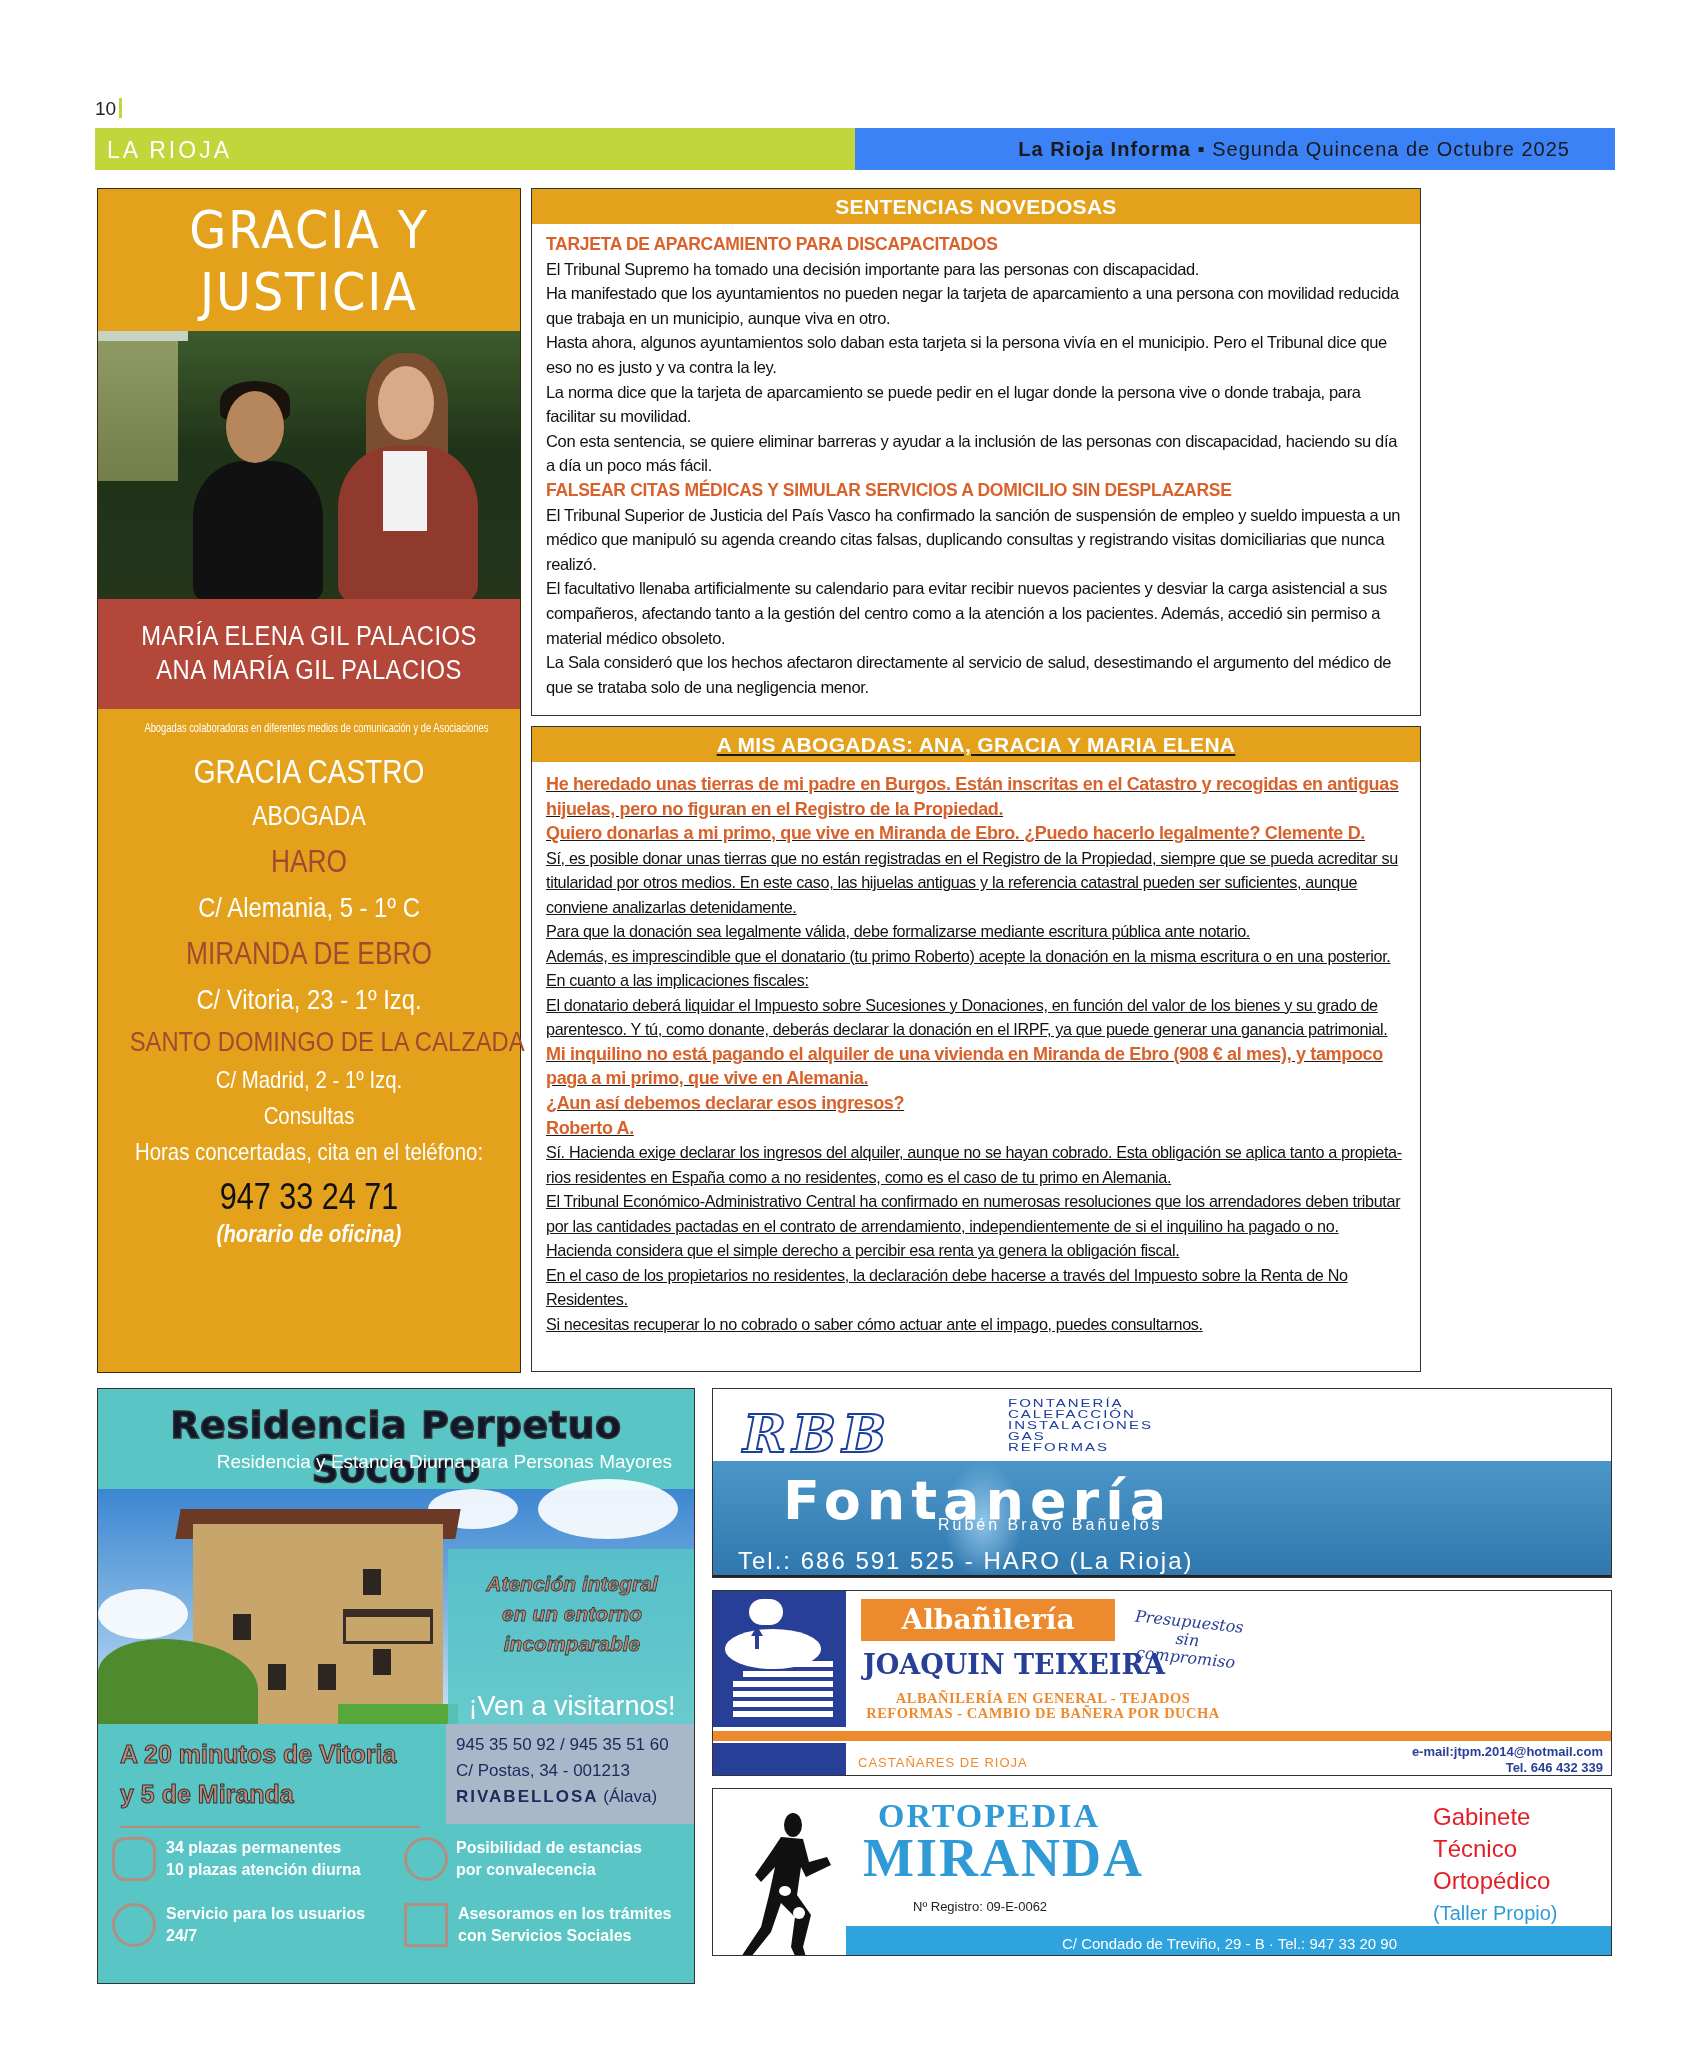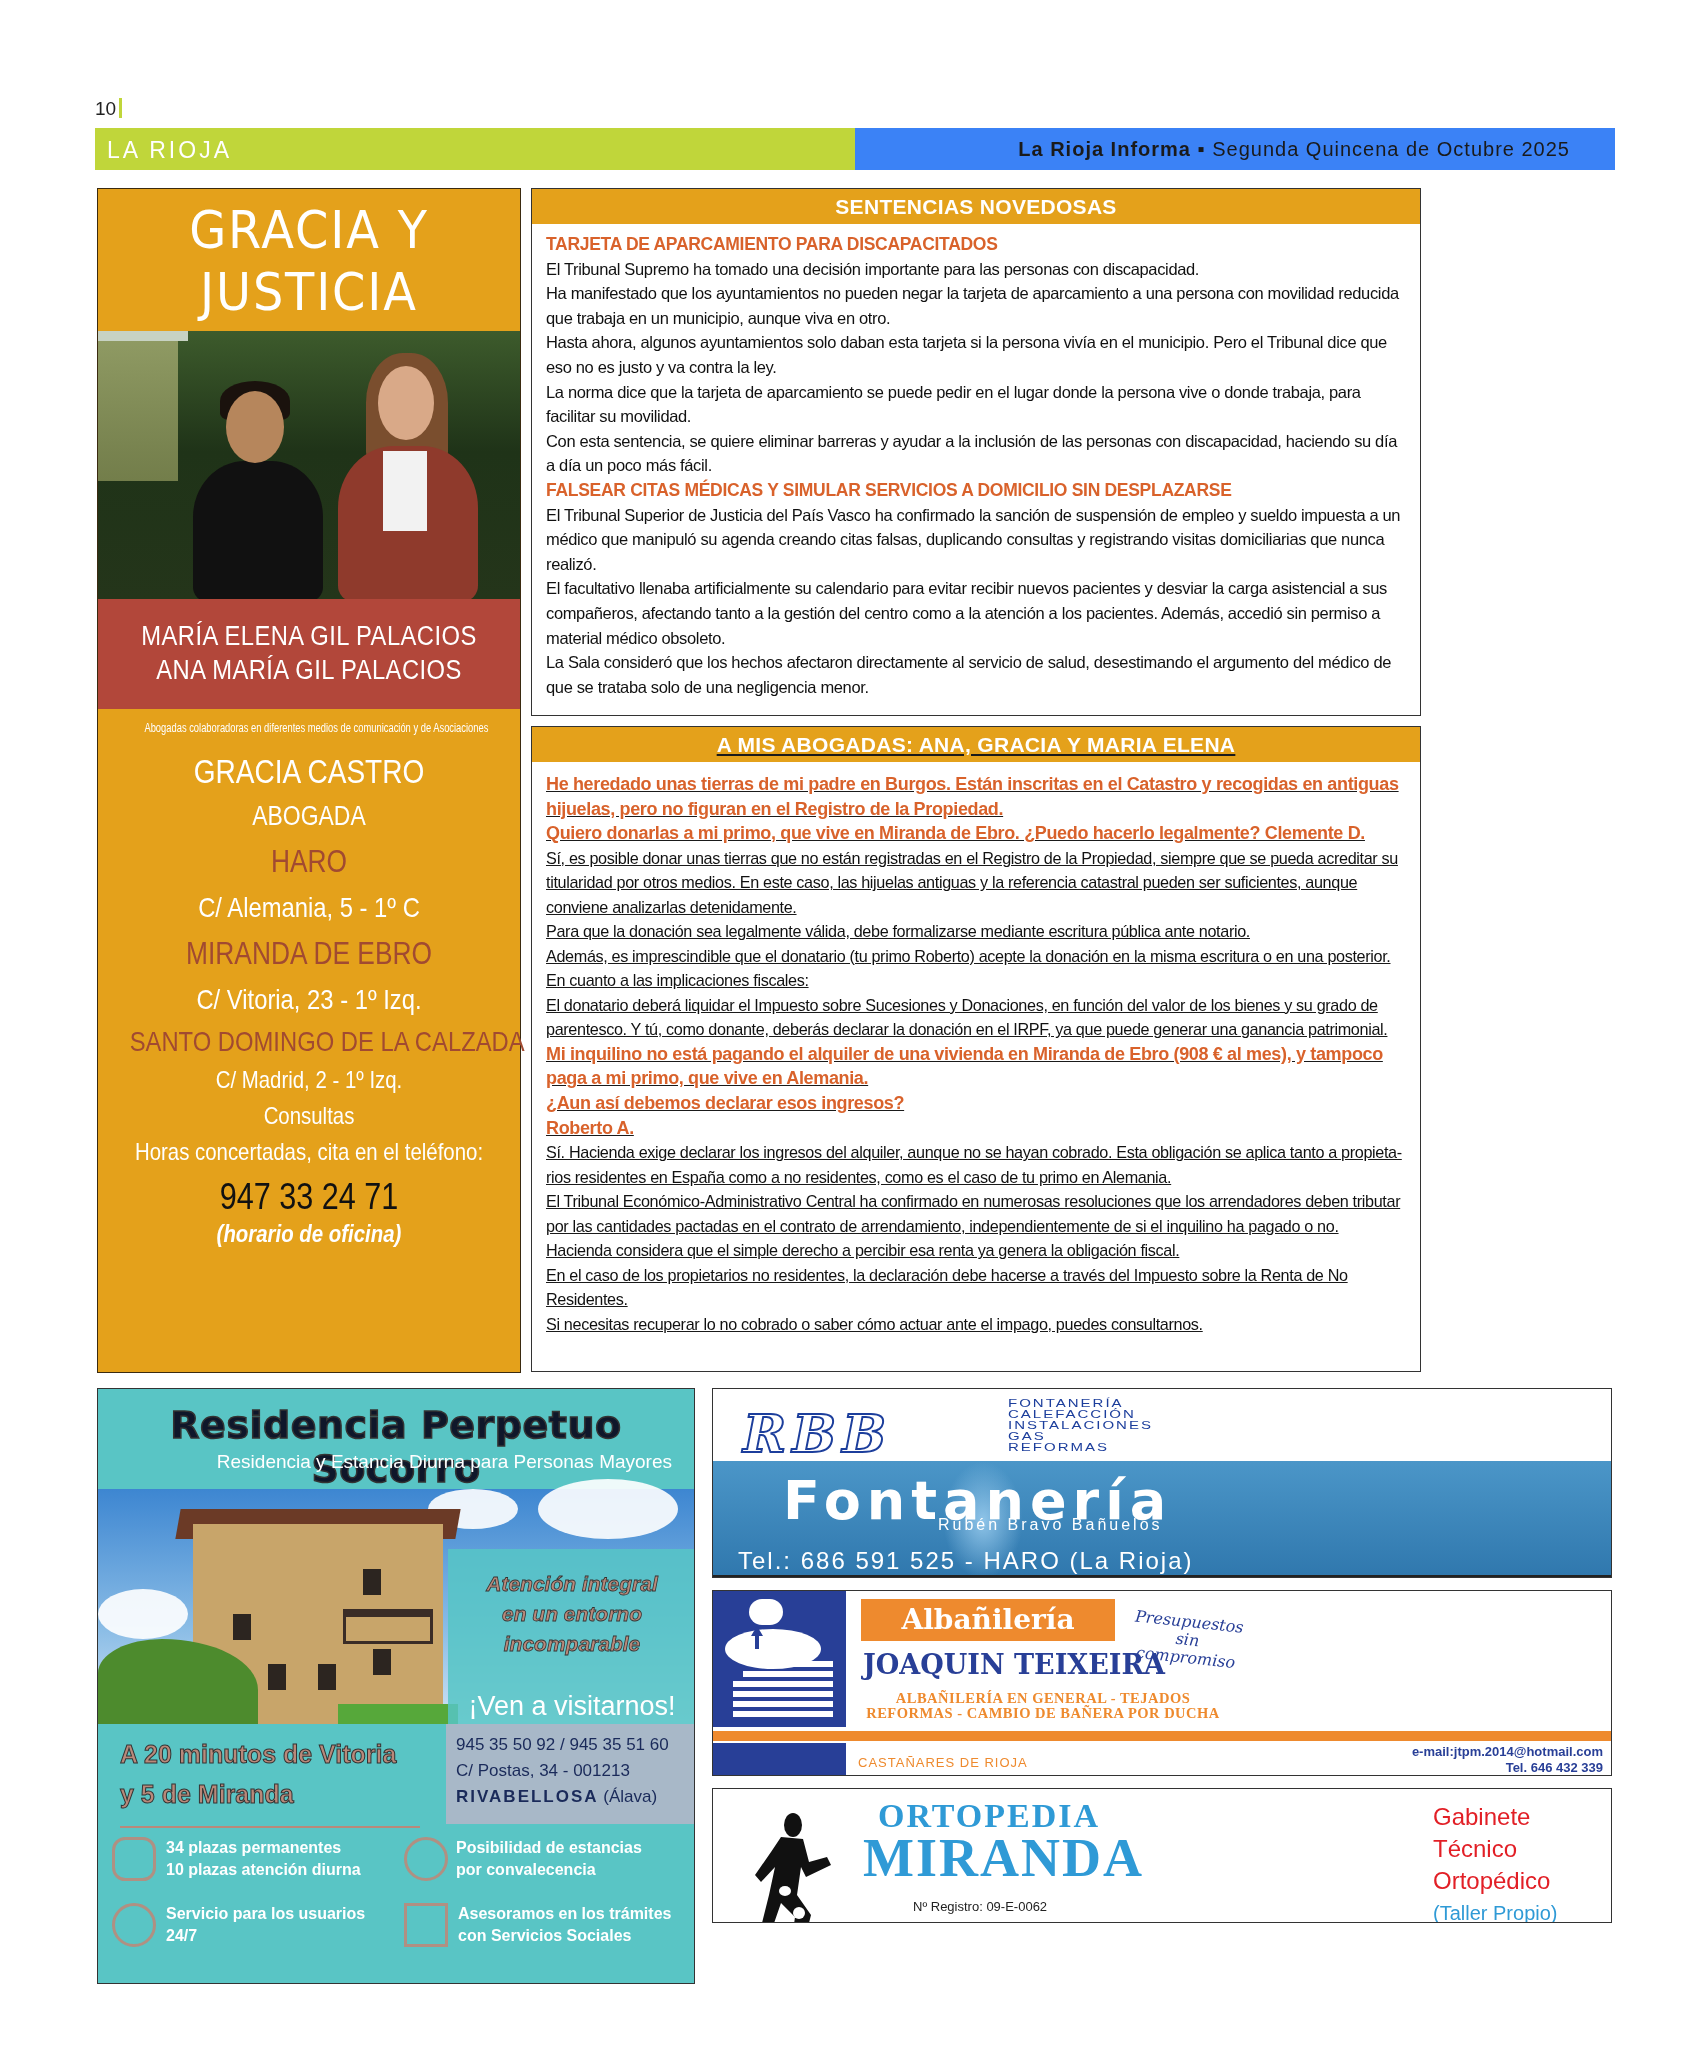--- a/index.html
+++ b/index.html
@@ -98,21 +98,21 @@
   .alb-blue2 { position: absolute; left: 0; top: 152px; width: 133px; height: 34px; background: #283f97; }
   .alb-orange-bar { position: absolute; left: 0; top: 140px; width: 900px; height: 10px; background: #ee8a2e; }
   .alb-head { position: absolute; left: 148px; top: 8px; width: 254px; height: 42px; background: #ee8a2e; color: #fff; text-align: center; font-family: "DejaVu Serif", serif; font-weight: bold; font-size: 28px; line-height: 42px; }
   .alb-name { position: absolute; left: 150px; top: 58px; font-family: "DejaVu Serif", serif; font-weight: bold; font-size: 27px; color: #283f97; }
   .alb-tagline { position: absolute; left: 145px; top: 100px; width: 370px; text-align: center; font-family: "Liberation Serif", serif; font-weight: bold; font-size: 14.5px; line-height: 15px; color: #ee8a2e; letter-spacing: 0.5px; }
   .alb-hand { position: absolute; left: 420px; top: 22px; font-family: "DejaVu Serif", serif; font-style: italic; font-size: 16px; color: #283f97; line-height: 18px; text-align: center; transform: rotate(6deg); }
   .alb-loc { position: absolute; left: 145px; top: 164px; font-size: 13px; color: #ee8a2e; letter-spacing: 1px; }
   .alb-contact { position: absolute; right: 8px; top: 153px; font-size: 13px; color: #283f97; line-height: 16px; text-align: right; font-weight: bold; }
 
   
-  .orto-ad { position: absolute; left: 712px; top: 1788px; width: 900px; height: 135px; border: 1px solid #333; background: #fff; overflow: hidden; }
+  .orto-ad { position: absolute; left: 712px; top: 1788px; width: 900px; height: 168px; border: 1px solid #333; background: #fff; overflow: hidden; }
   .orto-title1 { position: absolute; left: 165px; top: 8px; font-family: "Liberation Serif", serif; font-weight: bold; font-size: 34px; color: #2f9ad6; letter-spacing: 2px; }
   .orto-title2 { position: absolute; left: 150px; top: 38px; font-family: "Liberation Serif", serif; font-weight: bold; font-size: 54px; color: #2f9ad6; letter-spacing: 2px; }
   .orto-reg { position: absolute; left: 200px; top: 110px; font-size: 13px; color: #222; }
   .orto-side { position: absolute; left: 720px; top: 12px; width: 170px; font-size: 24px; line-height: 32px; color: #e21f26; }
   .orto-side .blue { color: #2f9ad6; font-size: 20px; }
   .orto-bar { position: absolute; left: 133px; top: 137px; width: 767px; height: 55px; background: #2ea3dd; color: #fff; text-align: center; font-size: 15px; line-height: 19px; padding-top: 8px; }
   .runner { position: absolute; left: 18px; top: 18px; width: 110px; height: 170px; }
 </style>
 </head>
 <body>

